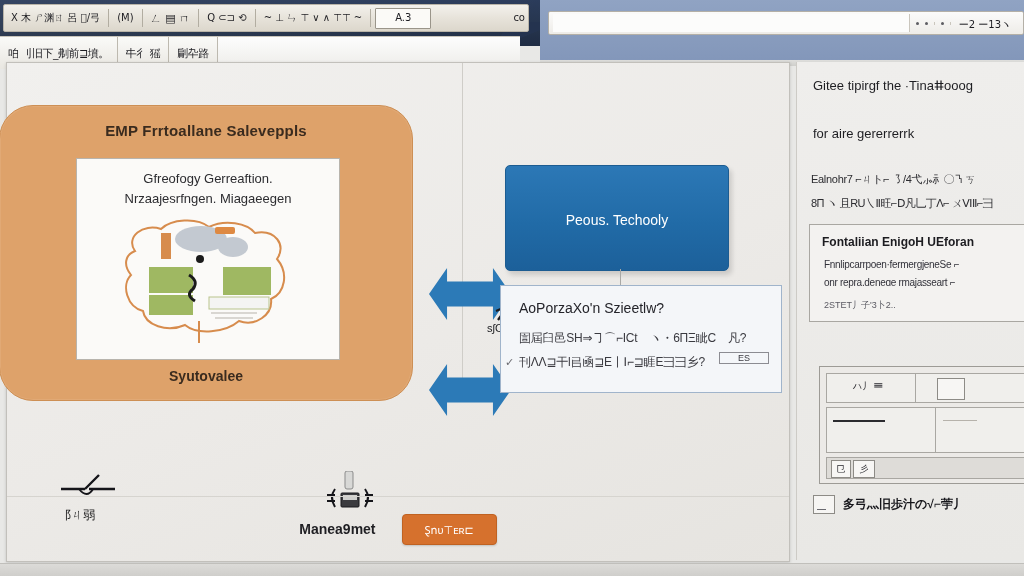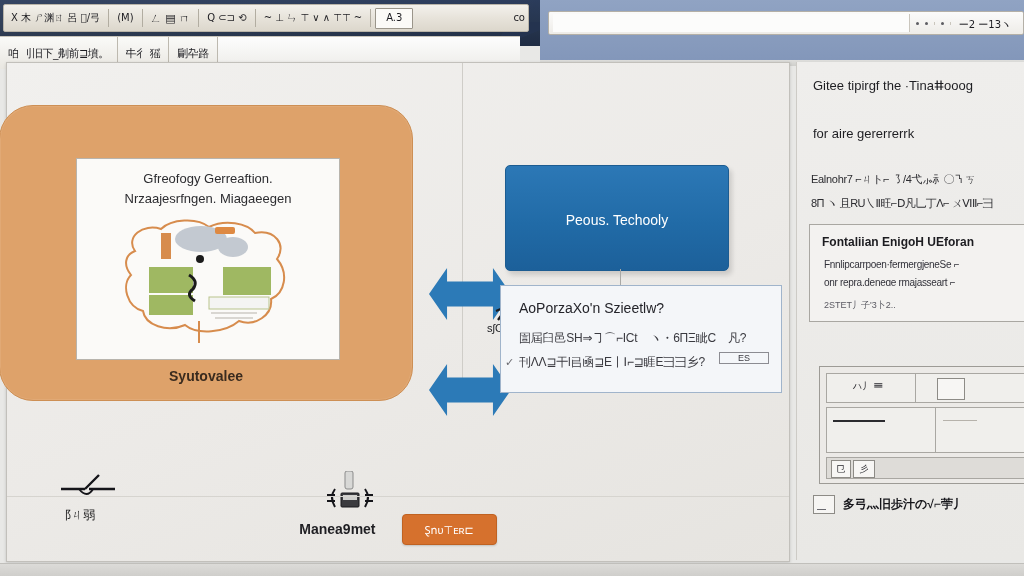--- a/index.html
+++ b/index.html
@@ -39,21 +39,21 @@
   .tb-group{display:flex;align-items:center;gap:3px;height:22px;padding:0 4px;text-align:right;}
   .tb-sep{width:1px;height:18px;background:#b2ada1;margin:0 2px;}
   .glyph{
     font-size:10px;color:#1d1d22;line-height:1;
     font-family:"DejaVu Sans", sans-serif;
     filter:blur(0.35px);
     white-space:nowrap;
   }
   .glyph.sq{font-size:11px;}
   .tb-box{
-    height:19px;min-width:30px;padding:0 3px;
+    height:19px;min-width:30px;padding:0 12px;
     background:#fbfaf7;border:1px solid #9a958a;border-radius:1px;
     display:flex;align-items:center;justify-content:center;
   }
   .tb-far{
     margin-left:auto;display:flex;align-items:center;gap:4px;
   }
 
   
   .tab-strip{
     position:absolute;left:0px;top:36px;width:520px;height:26px;
@@ -328,20 +328,21 @@
       <span class="glyph">ー2 ー13ヽ</span>
     </div>
   </div>
   <div class="rwin-under"></div>
 
   <div class="canvas">
 
     <div class="rule-v" style="left:455px;top:0;height:330px;"></div>
 
     <div class="panel-orange">
+      <div class="panel-orange-title">EMP Frrtoallane Saleveppls</div>
 
       <div class="inner-card">
         <div class="inner-card-title">
           <span>Gfreofogy Gerreaftion.</span><br>
           <span>Nrzaajesrfngen. Miagaeegen</span>
         </div>
 
         <div class="illus">
           <svg width="206" height="130" viewBox="0 0 206 130">
             <path d="M30 34 C20 20,38 6,56 12 C66 2,92 0,104 10 C120 2,142 6,150 16 C170 12,182 28,172 42

